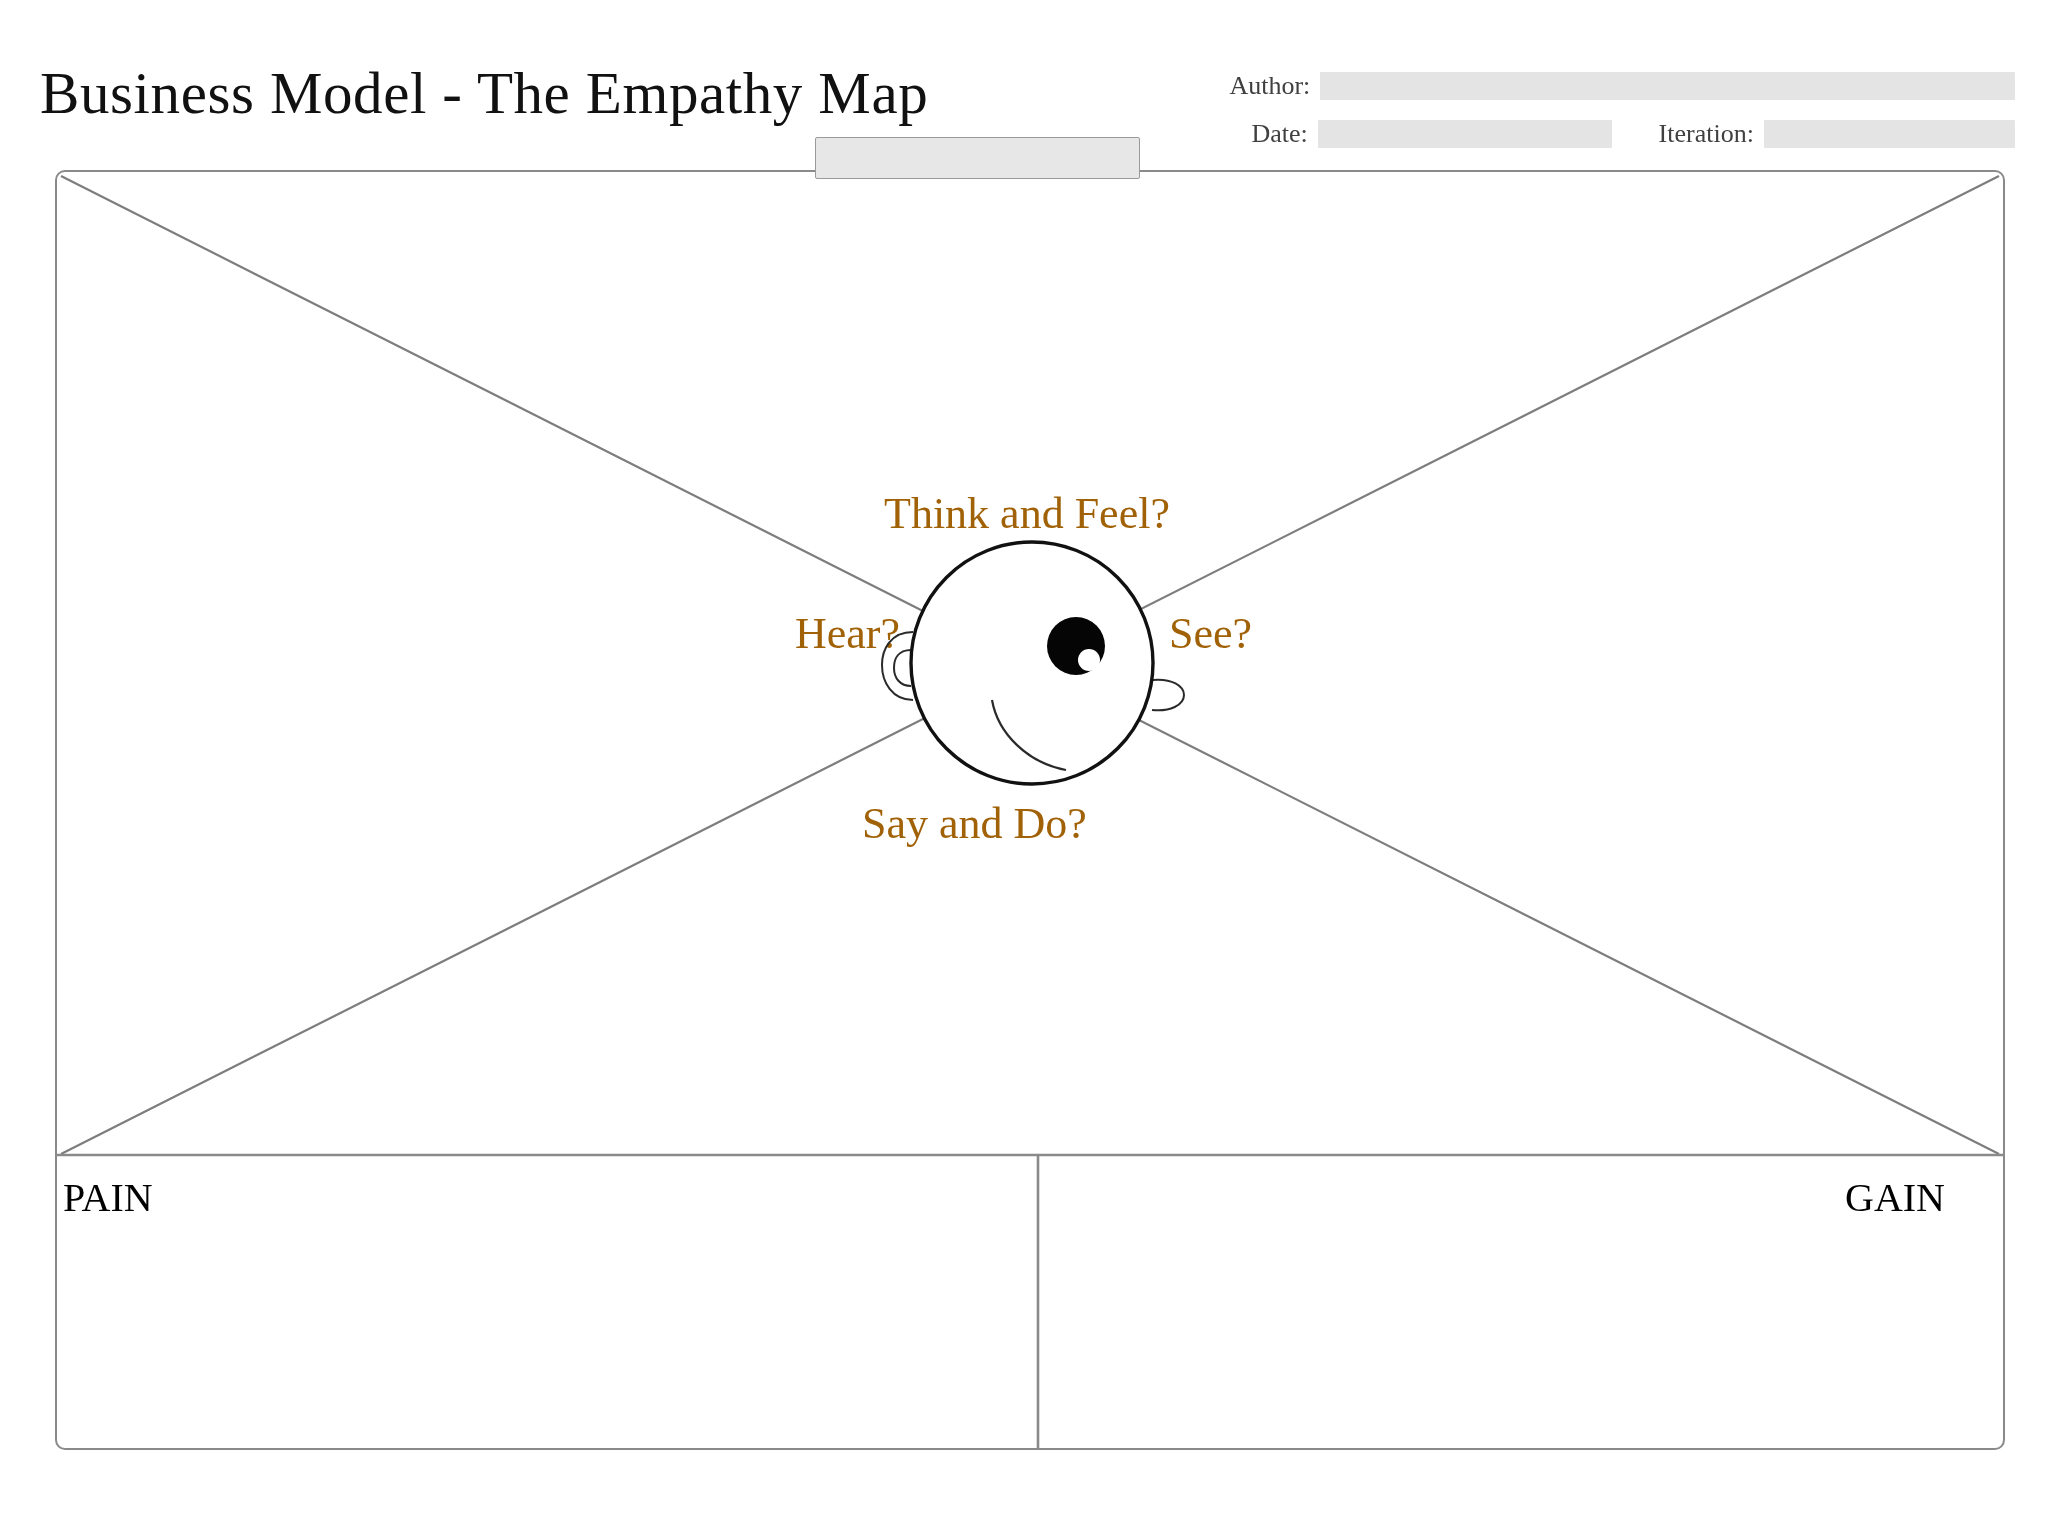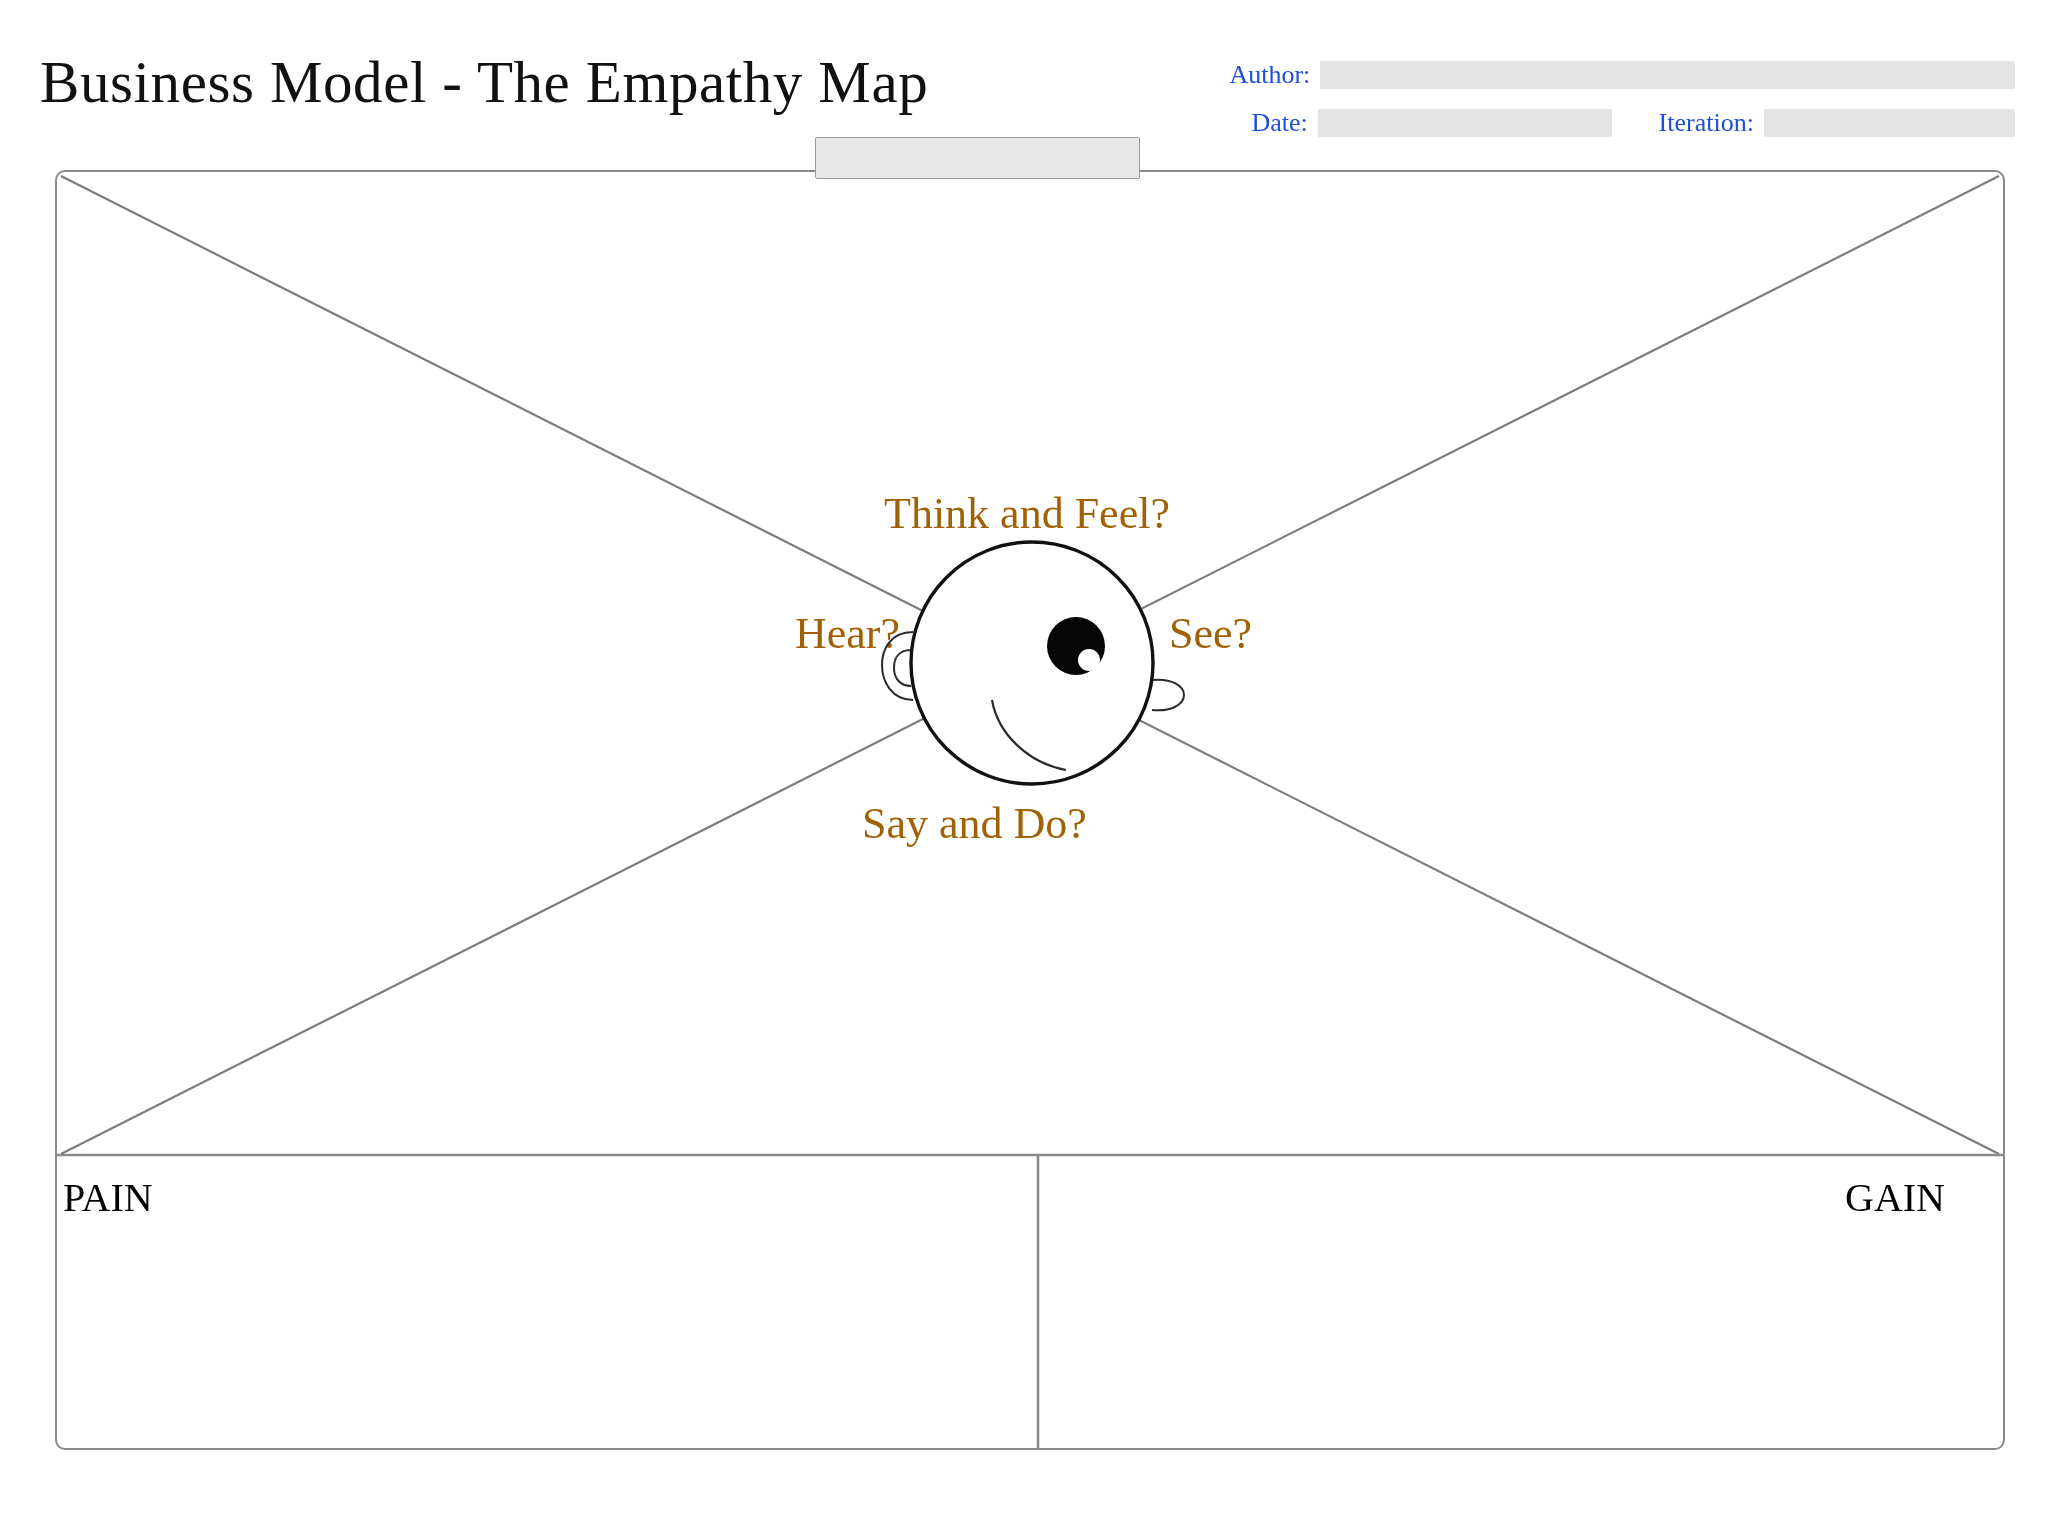--- a/index.html
+++ b/index.html
@@ -22,21 +22,21 @@
     left: 0;
     top: 0;
     width: 2048px;
     height: 1536px;
   }
 
   
   #header {
     position: absolute;
     left: 0;
-    top: 5px;
+    top: 16px;
     width: 2048px;
     height: 150px;
   }
 
   #page-title {
     position: absolute;
     left: 40px;
     top: 48px;
     font-size: 59px;
     font-weight: normal;
@@ -59,21 +59,21 @@
     display: flex;
     align-items: center;
   }
   #meta-row-author { left: 0; top: 0; width: 800px; }
   #meta-row-date   { left: 0; top: 48px; width: 800px; justify-content: space-between; }
 
   .meta-label {
     font-size: 26px;
     line-height: 1;
     white-space: nowrap;
-    color: #1d4ed8;
+    color: #404040;
     text-align: right;
   }
   #author-label    { width: 96px; }
   #date-label      { width: 96px; }
   #iteration-label { width: 126px; margin-left: 20px; text-align: right; }
 
   .meta-field {
     background: #e4e4e4;
     height: 28px;
     margin-left: 10px;

